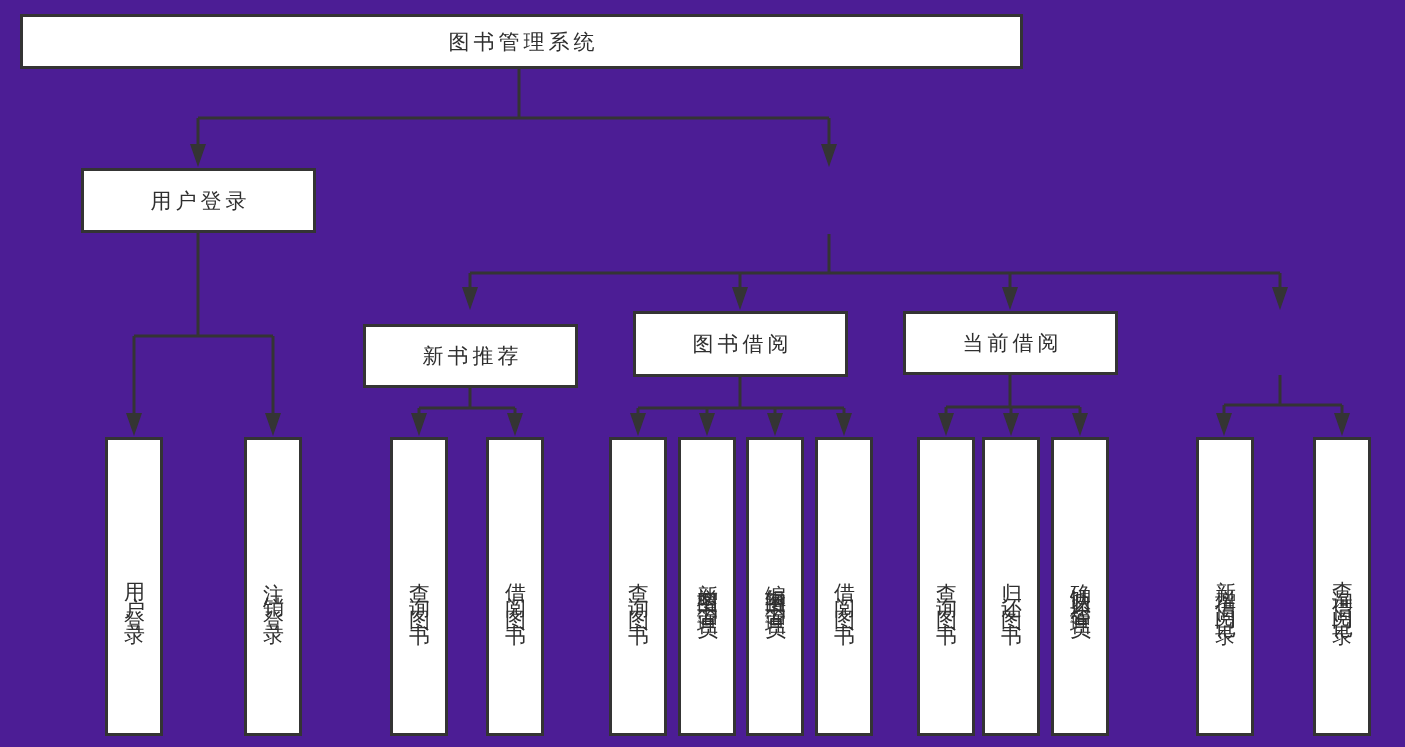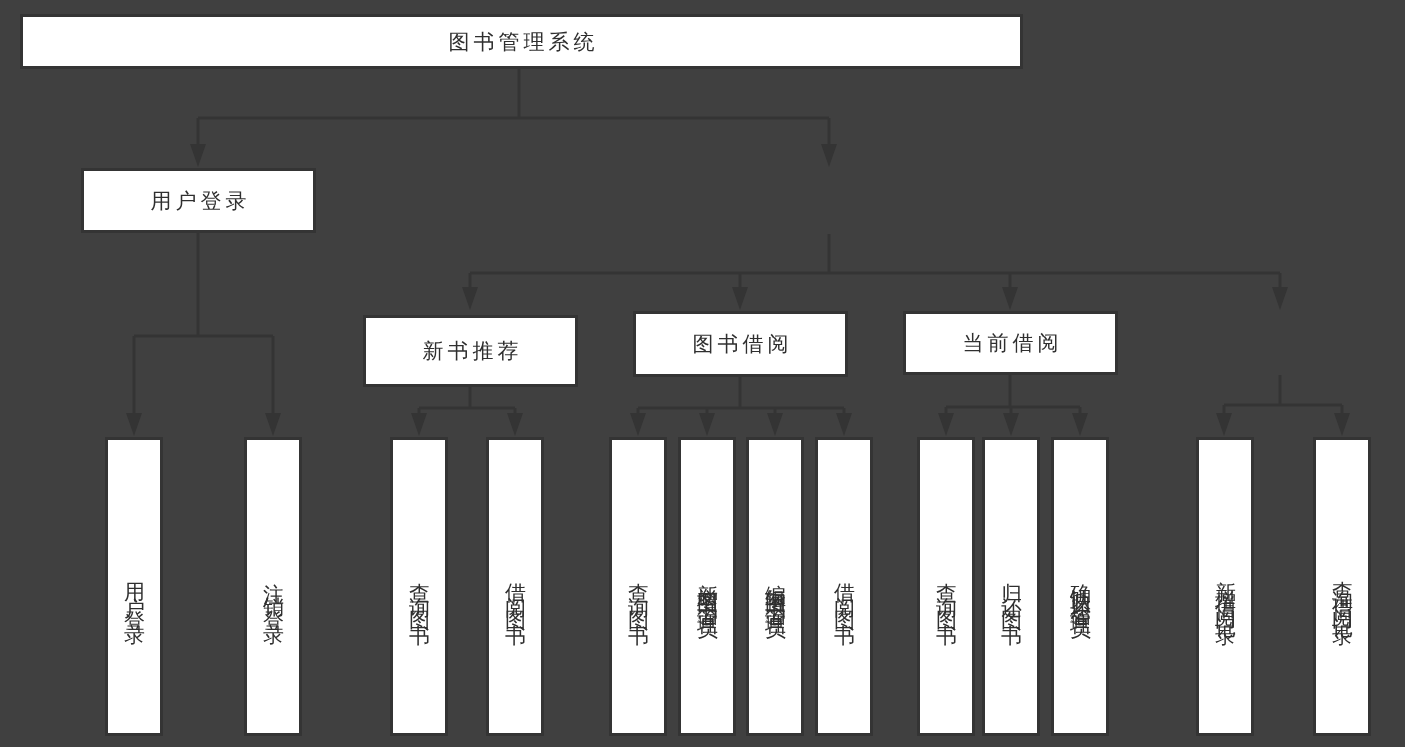--- a/index.html
+++ b/index.html
@@ -5,21 +5,21 @@
   html, body {
     margin: 0;
     padding: 0;
     background: #ffffff;
     font-family: "DejaVu Sans", sans-serif;
   }
   #canvas {
     position: relative;
     width: 1405px;
     height: 747px;
-    background: #404040;
+    background: #4c1d95;
     overflow: hidden;
   }
   #connectors {
     position: absolute;
     left: 0; top: 0;
     z-index: 1;
   }
   .hbox {
     position: absolute;
     box-sizing: border-box;
@@ -144,21 +144,21 @@
   </svg>
 
   <div class="hbox" style="left:20px; top:14px; width:1003px; height:55px;">
     <span>图书管理系统</span>
   </div>
 
   <div class="hbox" style="left:81px; top:168px; width:235px; height:65px;">
     <span>用户登录</span>
   </div>
 
-  <div class="hbox" style="left:363px; top:315px; width:215px; height:72px;justify-content:center;">
+  <div class="hbox" style="left:363px; top:324px; width:215px; height:64px;justify-content:center;">
     <span>新书推荐</span>
   </div>
   <div class="hbox" style="left:633px; top:311px; width:215px; height:66px;">
     <span>图书借阅</span>
   </div>
   <div class="hbox" style="left:903px; top:311px; width:215px; height:64px;">
     <span>当前借阅</span>
   </div>
 
   <div class="leaf" style="left:105px;">

